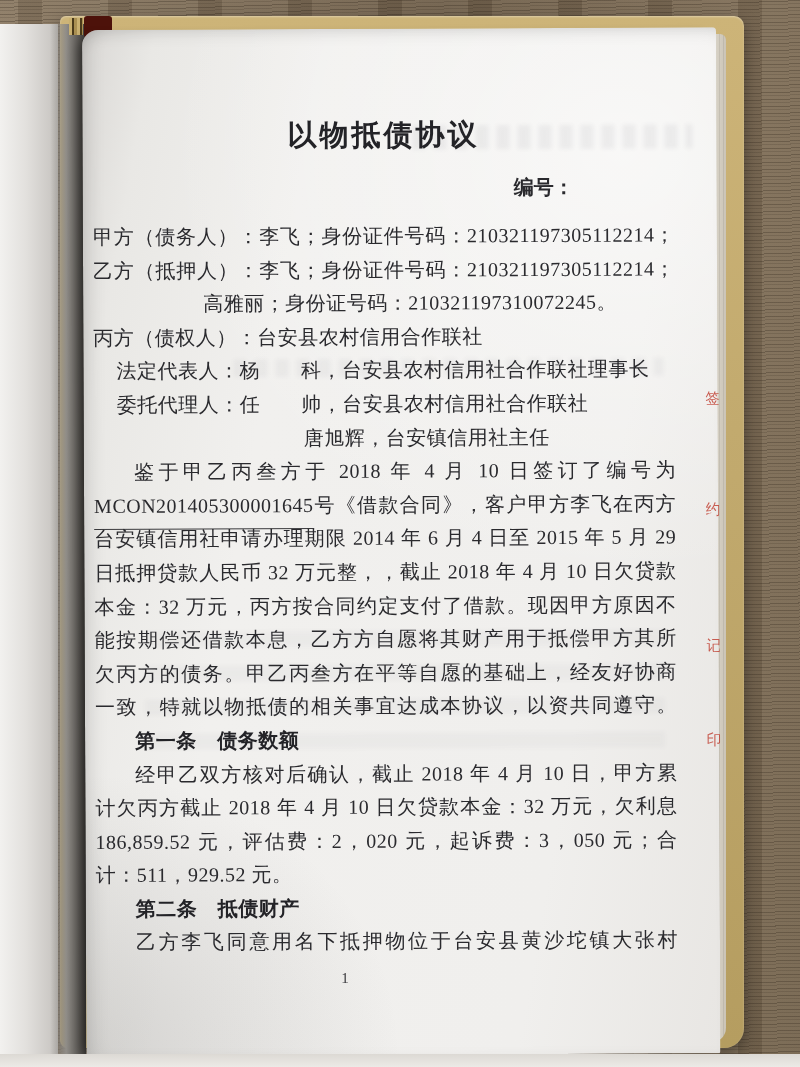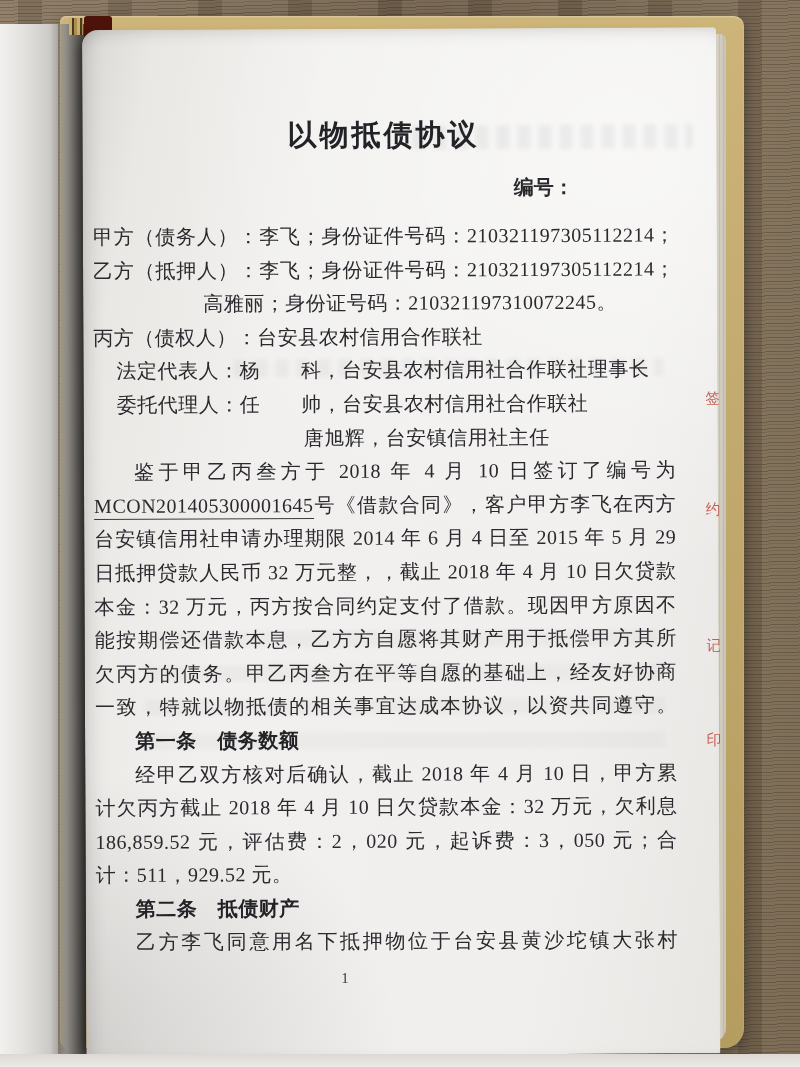--- a/index.html
+++ b/index.html
@@ -61,21 +61,21 @@
          font-weight:bold;letter-spacing:3px;color:#232327;}
   .numline{margin-top:20px;line-height:30px;padding-left:421px;font-size:20px;font-weight:bold;}
   .docbody{margin-top:17px;}
   .ln{font-size:20px;line-height:33.6px;letter-spacing:.5px;}
   .jl{text-align:justify;text-align-last:justify;}
   .i23{padding-left:23px;}
   .i40{padding-left:40px;}
   .i110{padding-left:110px;}
   .i210{padding-left:210px;}
   .bold{font-weight:bold;color:#232327;}
-  .u{border-bottom:1.5px solid #3a3a3d;padding-bottom:2px;}
+  .u{border-bottom:1.5px solid #3a3a3d;padding-bottom:12px;}
 
   .pageno{position:absolute;left:255px;top:941px;font-size:15px;color:#3d3d40;}
 
   
   .stamp{position:absolute;right:-1px;width:13px;height:46px;overflow:hidden;
     writing-mode:vertical-rl;font-size:15px;line-height:13px;letter-spacing:2px;
     color:#bf3a2c;opacity:.8;}
   .s1{top:352px;}.s2{top:462px;}.s3{top:598px;}.s4{top:692px;}
 
   

